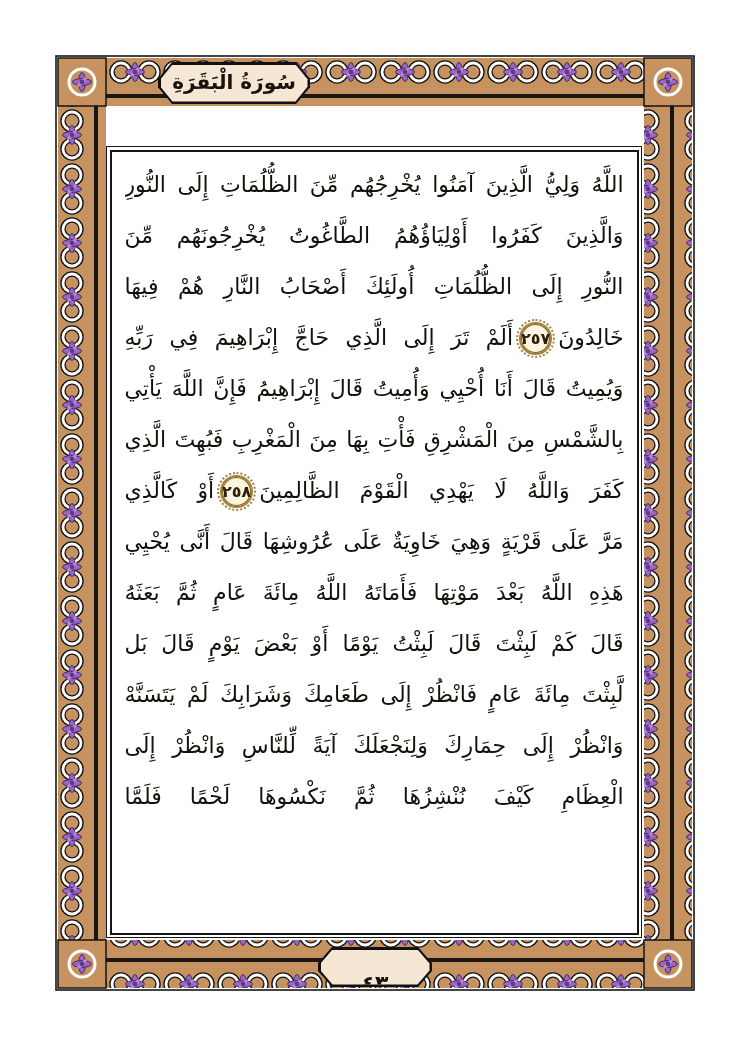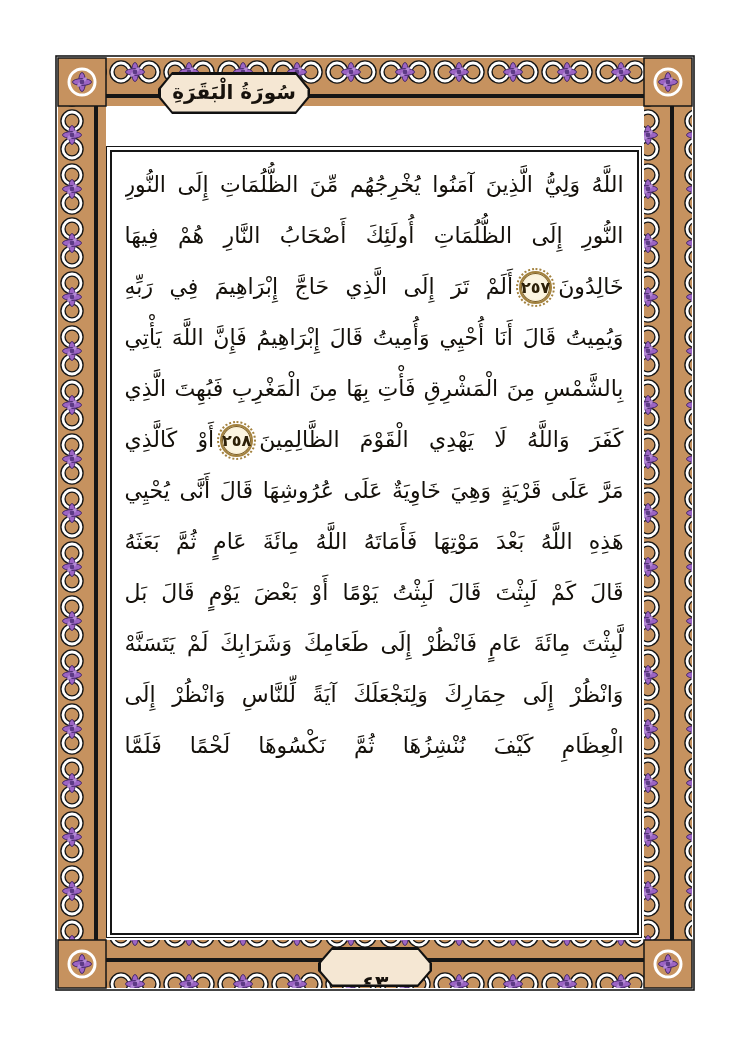--- a/index.html
+++ b/index.html
@@ -18,21 +18,21 @@
   .cartouche .inner{
     position:absolute;inset:2.5px;
     clip-path:polygon(12px 0,calc(100% - 12px) 0,100% 40%,100% 60%,calc(100% - 12px) 100%,12px 100%,0 60%,0 40%);
     background:#F5E7D3;
     display:flex;align-items:center;justify-content:center;
   }
   .cartouche .inner span{
     font-size:20px;font-weight:bold;color:#17120c;white-space:nowrap;line-height:1;
     padding-bottom:3px;
   }
-  .cartouche.surah{left:158px;top:62px;width:152px;margin-top:10px;}
+  .cartouche.surah{left:158px;top:62px;width:152px;}
   .cartouche.juz{left:440px;top:62px;width:152px;}
   .cartouche.pageno{left:318px;top:947px;width:114px;height:40px;}
   .cartouche.pageno .inner span{font-size:22px;margin-top:36px;}
 
   
   .text-frame{
     position:absolute;left:106px;top:146px;width:534px;height:790px;
     border:1.5px solid #161616;
   }
   .text-frame .frame2{
@@ -127,20 +127,21 @@
   <div class="cartouche surah">
     <div class="inner">
       <span>سُورَةُ الْبَقَرَةِ</span>
     </div>
   </div>
 
   <div class="text-frame">
     <div class="frame2">
       <div class="text-area">
           <div class="qline"><span>اللَّهُ وَلِيُّ الَّذِينَ آمَنُوا يُخْرِجُهُم مِّنَ الظُّلُمَاتِ إِلَى النُّورِ</span></div>
+          <div class="qline"><span>وَالَّذِينَ كَفَرُوا أَوْلِيَاؤُهُمُ الطَّاغُوتُ يُخْرِجُونَهُم مِّنَ</span></div>
           <div class="qline"><span>النُّورِ إِلَى الظُّلُمَاتِ أُولَئِكَ أَصْحَابُ النَّارِ هُمْ فِيهَا</span></div>
           <div class="qline"><span>خَالِدُونَ</span><span class="ayah-marker">٢٥٧</span><span>أَلَمْ تَرَ إِلَى الَّذِي حَاجَّ إِبْرَاهِيمَ فِي رَبِّهِ</span></div>
           <div class="qline"><span>وَيُمِيتُ قَالَ أَنَا أُحْيِي وَأُمِيتُ قَالَ إِبْرَاهِيمُ فَإِنَّ اللَّهَ يَأْتِي</span></div>
           <div class="qline"><span>بِالشَّمْسِ مِنَ الْمَشْرِقِ فَأْتِ بِهَا مِنَ الْمَغْرِبِ فَبُهِتَ الَّذِي</span></div>
           <div class="qline"><span>كَفَرَ وَاللَّهُ لَا يَهْدِي الْقَوْمَ الظَّالِمِينَ</span><span class="ayah-marker">٢٥٨</span><span>أَوْ كَالَّذِي</span></div>
           <div class="qline"><span>مَرَّ عَلَى قَرْيَةٍ وَهِيَ خَاوِيَةٌ عَلَى عُرُوشِهَا قَالَ أَنَّى يُحْيِي</span></div>
           <div class="qline"><span>هَذِهِ اللَّهُ بَعْدَ مَوْتِهَا فَأَمَاتَهُ اللَّهُ مِائَةَ عَامٍ ثُمَّ بَعَثَهُ</span></div>
           <div class="qline"><span>قَالَ كَمْ لَبِثْتَ قَالَ لَبِثْتُ يَوْمًا أَوْ بَعْضَ يَوْمٍ قَالَ بَل</span></div>
           <div class="qline"><span>لَّبِثْتَ مِائَةَ عَامٍ فَانْظُرْ إِلَى طَعَامِكَ وَشَرَابِكَ لَمْ يَتَسَنَّهْ</span></div>
           <div class="qline"><span>وَانْظُرْ إِلَى حِمَارِكَ وَلِنَجْعَلَكَ آيَةً لِّلنَّاسِ وَانْظُرْ إِلَى</span></div>

